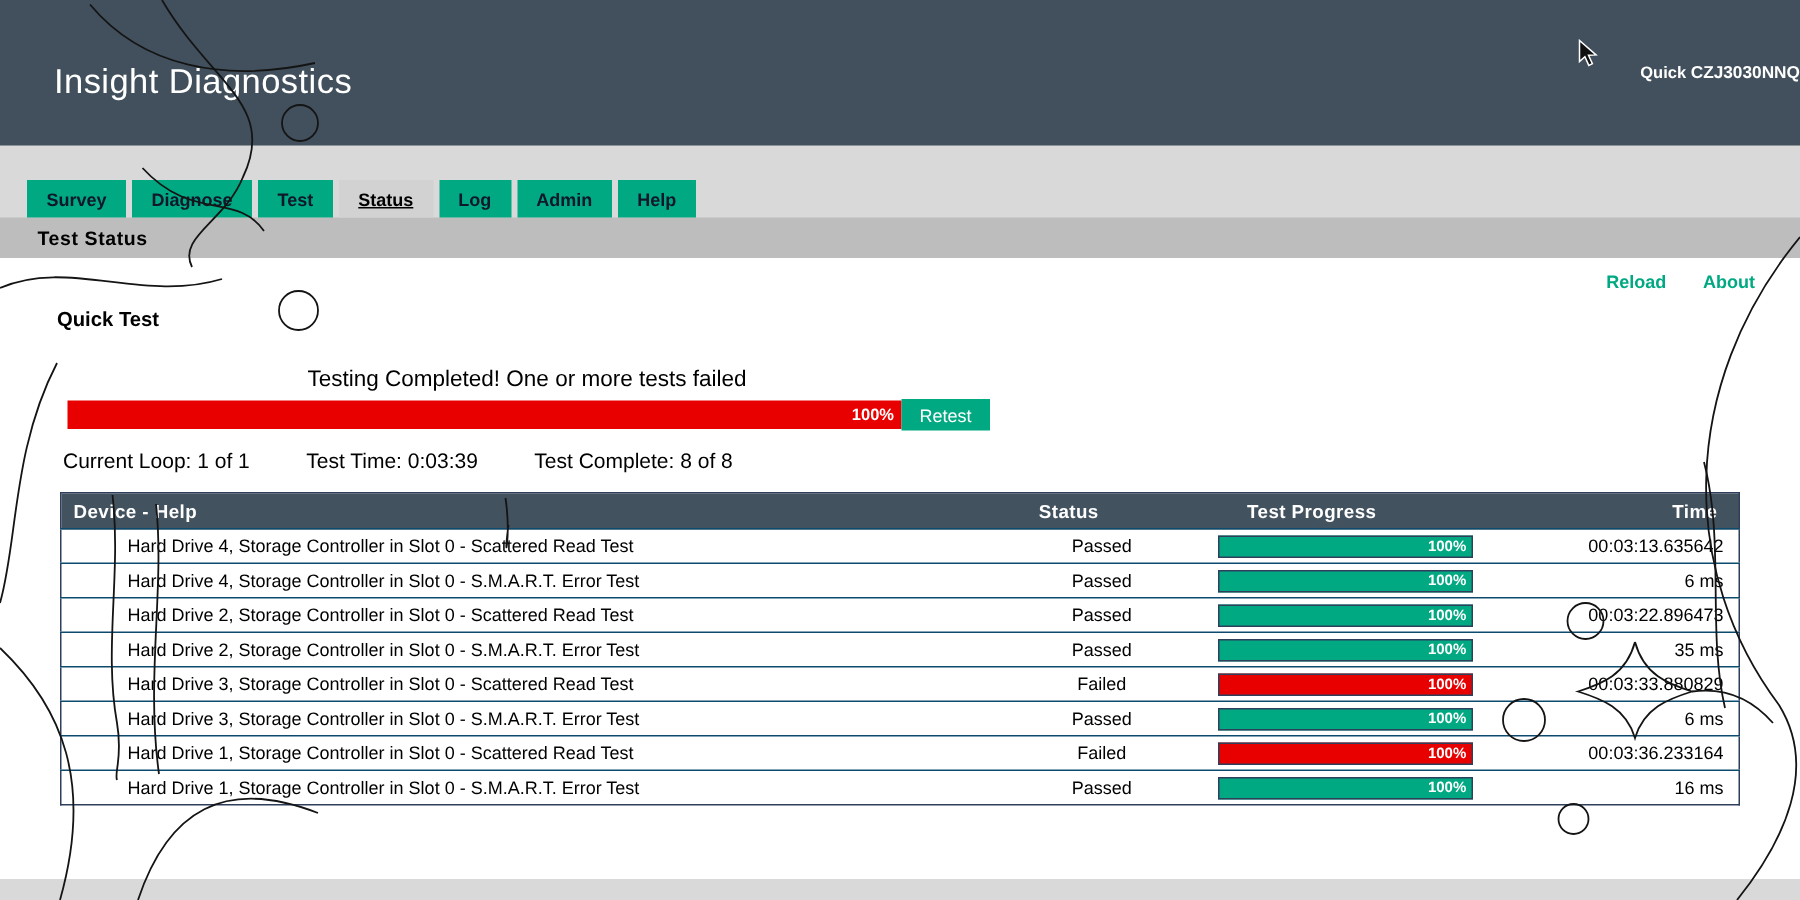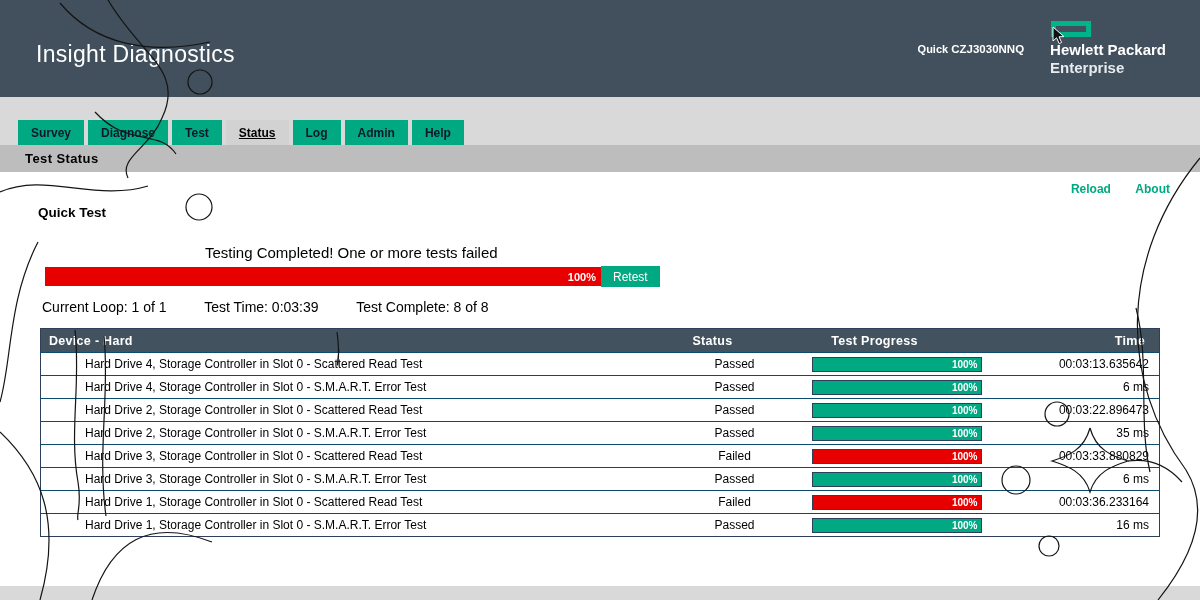--- a/index.html
+++ b/index.html
@@ -81,25 +81,20 @@
 </style>
 </head>
 <body>
 
 <header class="app-header">
   <h1 class="app-title">Insight Diagnostics</h1>
   <div class="system-id">
     <span>Quick</span>
     <b>CZJ3030NNQ</b>
   </div>
-  <div class="hpe-logo">
-    <div class="hpe-logo-rect"></div>
-    <div class="hpe-l1">Hewlett Packard</div>
-    <div class="hpe-l2">Enterprise</div>
-  </div>
   <svg class="cursor" width="16" height="20" viewBox="0 0 16 20">
     <path d="M1,1 L1,15 L4.6,11.8 L7.2,17.6 L9.6,16.5 L7,10.8 L12,10.6 Z" fill="#111" stroke="#fff" stroke-width="1"></path>
   </svg>
 </header>
 
 <nav class="tab-bar" id="tab-bar">
     <a class="tab">Survey</a>
     <a class="tab">Diagnose</a>
     <a class="tab">Test</a>
     <a class="tab active">Status</a>
@@ -131,21 +126,21 @@
 
   <div class="stats">
     <span>Current Loop: 1 of 1</span>
     <span>Test Time: 0:03:39</span>
     <span>Test Complete: 8 of 8</span>
   </div>
 
   <table class="results">
     <thead>
         <tr id="head-row">
-          <th>Device - Hard</th>
+          <th>Device - Help</th>
           <th>Status</th>
           <th>Test Progress</th>
           <th>Time</th>
         </tr>
       </thead>
     <tbody id="rows">
         <tr>
           <td class="c-dev">Hard Drive 4, Storage Controller in Slot 0 - Scattered Read Test</td>
           <td class="c-status">Passed</td>
           <td class="c-prog">

